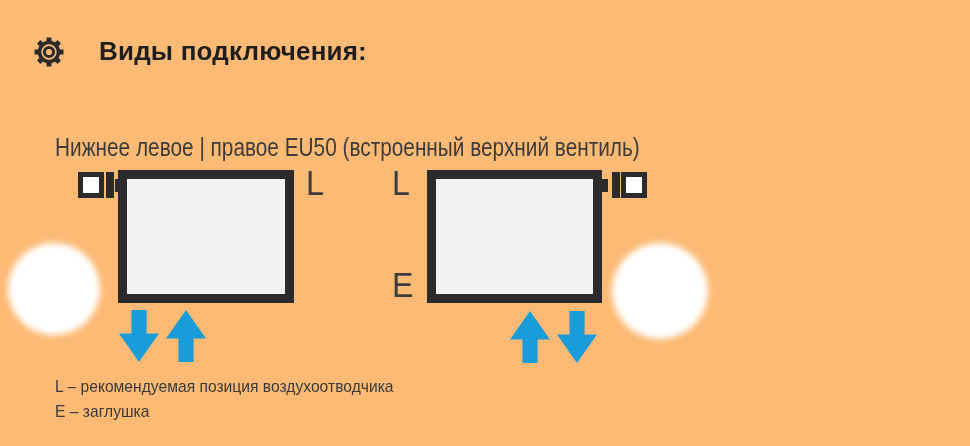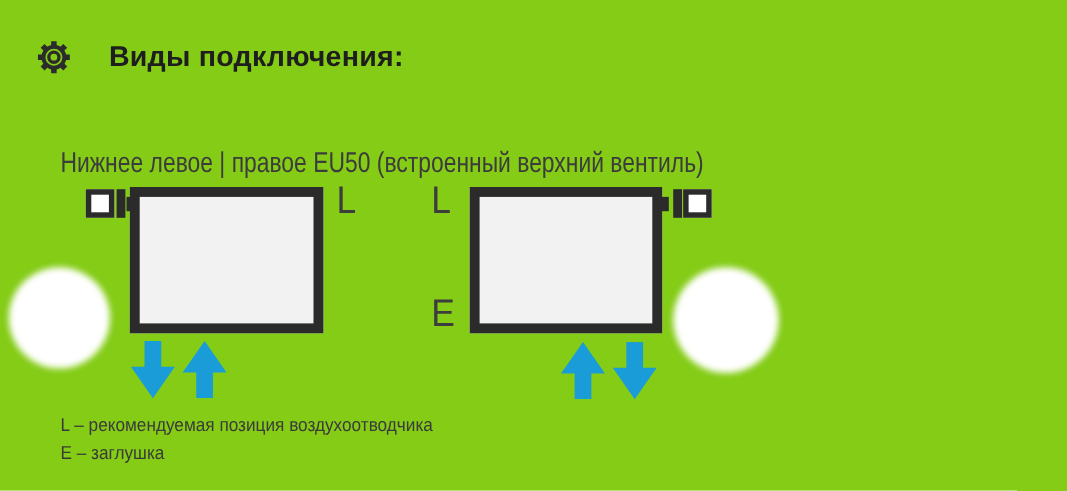--- a/index.html
+++ b/index.html
@@ -1,19 +1,19 @@
 <!DOCTYPE html>
 <html><head>
 <meta charset="utf-8">
 <style>
   html,body{margin:0;padding:0;}
   body{font-family:"Liberation Sans", sans-serif; background:#ffffff;}
   .stage{
     position:relative; width:970px; height:446px; overflow:hidden;
-    background:#84cc16;
+    background:#fdba74;
   }
   .bg-spot{
     position:absolute; border-radius:50%; background:#ffffff; filter:blur(3px);
   }
   .spot-left{ left:8px; top:243px; width:92px; height:92px; }
   .spot-right{ left:612px; top:243px; width:96px; height:96px; }
 
   
   .gear{ position:absolute; left:31px; top:34px; width:36px; height:36px; }
   .title{

